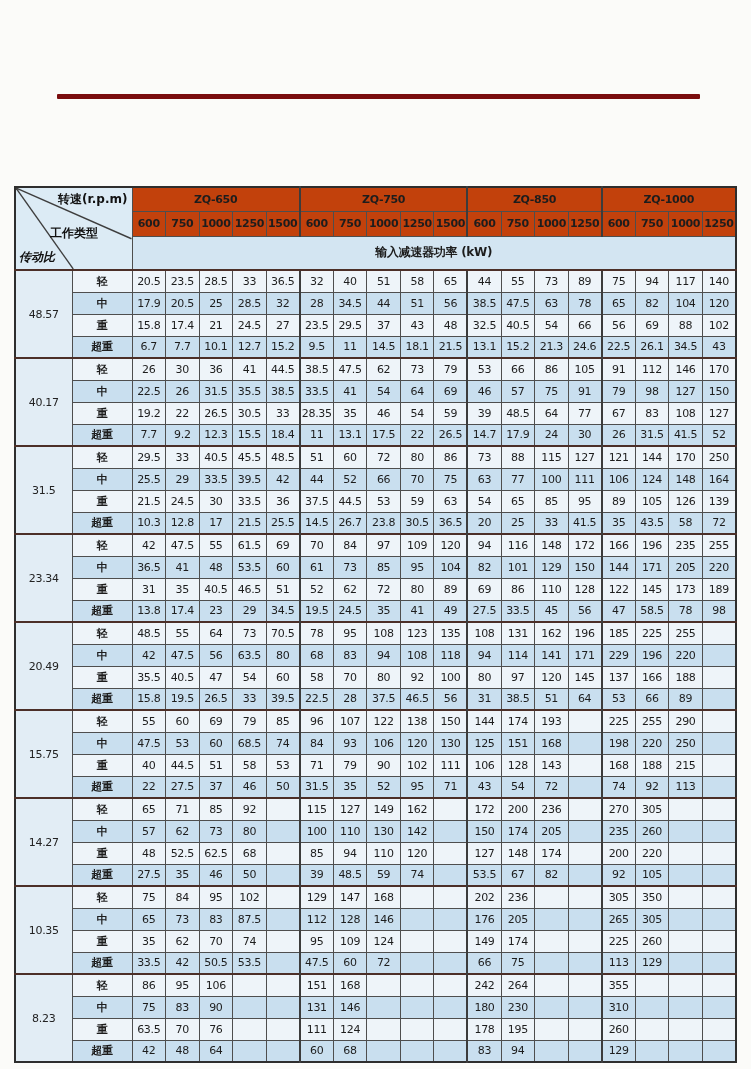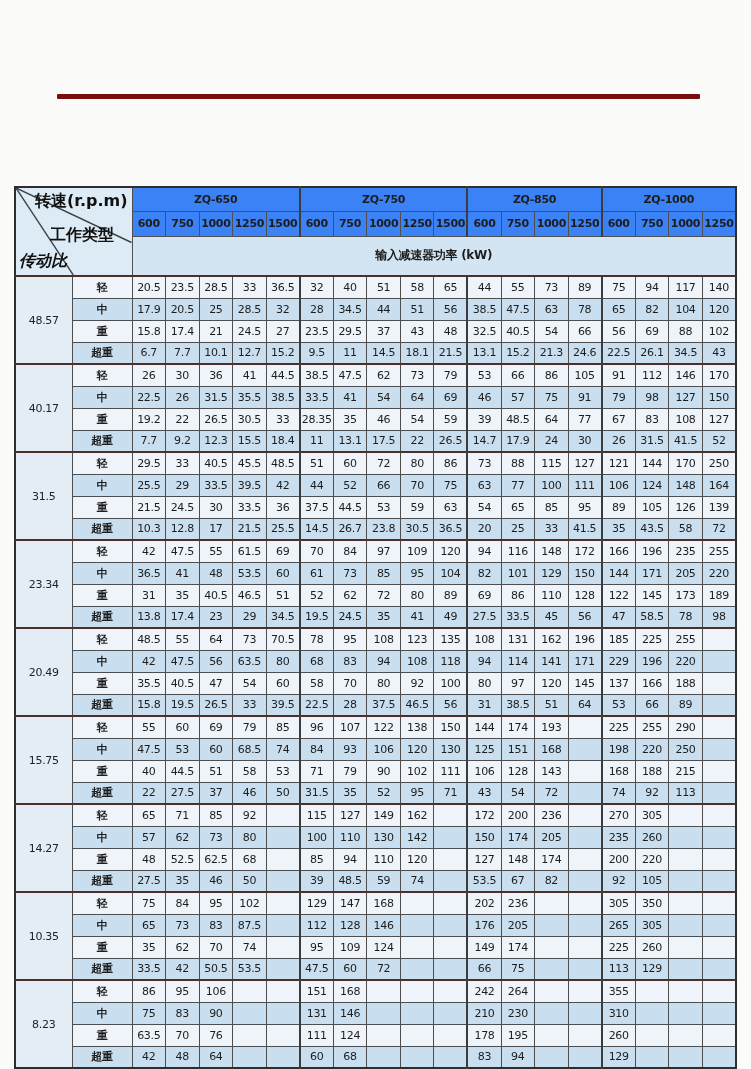--- a/index.html
+++ b/index.html
@@ -22,39 +22,39 @@
     border:2px solid #2e2e2e;
   }
   th, td {
     border:1px solid #4e4e4e;
     padding:0; margin:0;
     text-align:center; vertical-align:middle;
     font-size:11px; color:#1d1d1d;
     white-space:nowrap; letter-spacing:-0.3px;
     overflow:hidden;
   }
-  thead th { background:#3b82f6; font-weight:bold; }
+  thead th { background:#c2410c; font-weight:bold; }
   thead tr.model-row { height:24px; }
   thead tr.speed-row { height:25px; }
-  thead tr.power-row { height:40px; }
+  thead tr.power-row { height:34px; }
   thead th.power-cell { background:#d3e5f2; font-size:12px; }
   tbody tr { height:22px; }
   tbody.group tr.group-start td { border-top:2px solid #4c2f28; }
   td.model-start, th.model-start { border-left:2px solid #3c3c3c; }
   tr.row-light td { background:#eef4f9; }
   tr.row-blue td { background:#c9dfef; }
   td.ratio-cell { background:#e2edf5 !important; font-size:11px; color:#222; }
   td.type-cell { font-weight:bold; font-size:11px; }
   th.corner-cell {
     position:relative;
     background:#dcebf5;
     padding:0;
   }
   .corner-svg { position:absolute; left:0; top:0; width:100%; height:100%; }
-  .corner-label { position:absolute; font-size:16px; font-weight:bold; color:#111; letter-spacing:0; }
+  .corner-label { position:absolute; font-size:12px; font-weight:bold; color:#111; letter-spacing:0; }
   .lbl-speed { top:3px; right:4px; }
   .lbl-work  { top:37px; left:34px; }
   .lbl-ratio { bottom:3px; left:3px;font-style:italic; }
 </style>
 </head>
 <body>
 
 <div class="red-rule" style="background: rgb(122, 13, 14);"></div>
 
 <div class="table-wrap">
@@ -845,21 +845,21 @@
           <td>75</td>
           <td>83</td>
           <td>90</td>
           <td></td>
           <td></td>
           <td class="model-start">131</td>
           <td>146</td>
           <td></td>
           <td></td>
           <td></td>
-          <td class="model-start">210</td>
+          <td class="model-start">180</td>
           <td>230</td>
           <td></td>
           <td></td>
           <td class="model-start">310</td>
           <td></td>
           <td></td>
           <td></td>
         </tr>
         <tr class="row-light">
           <td class="type-cell">重</td>

